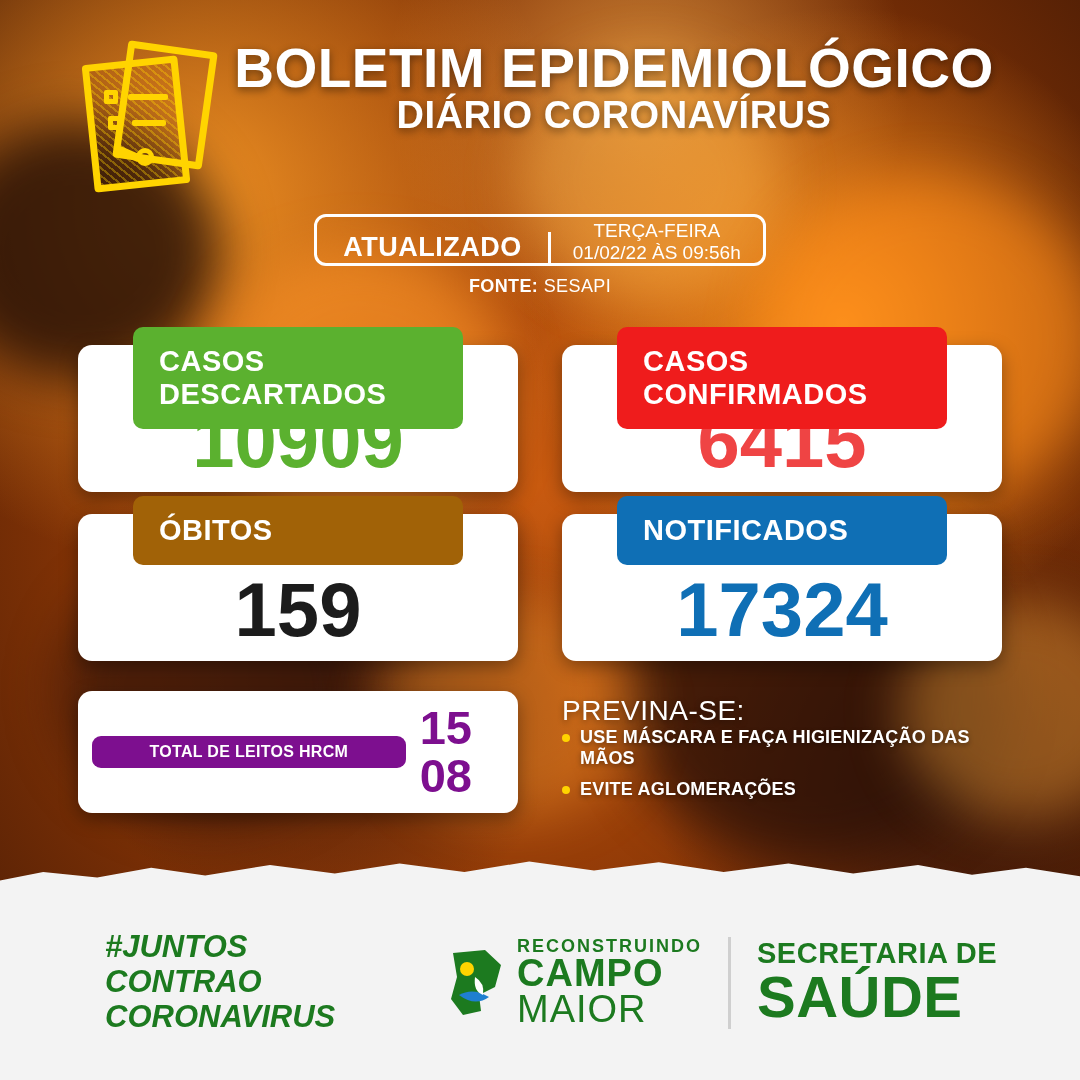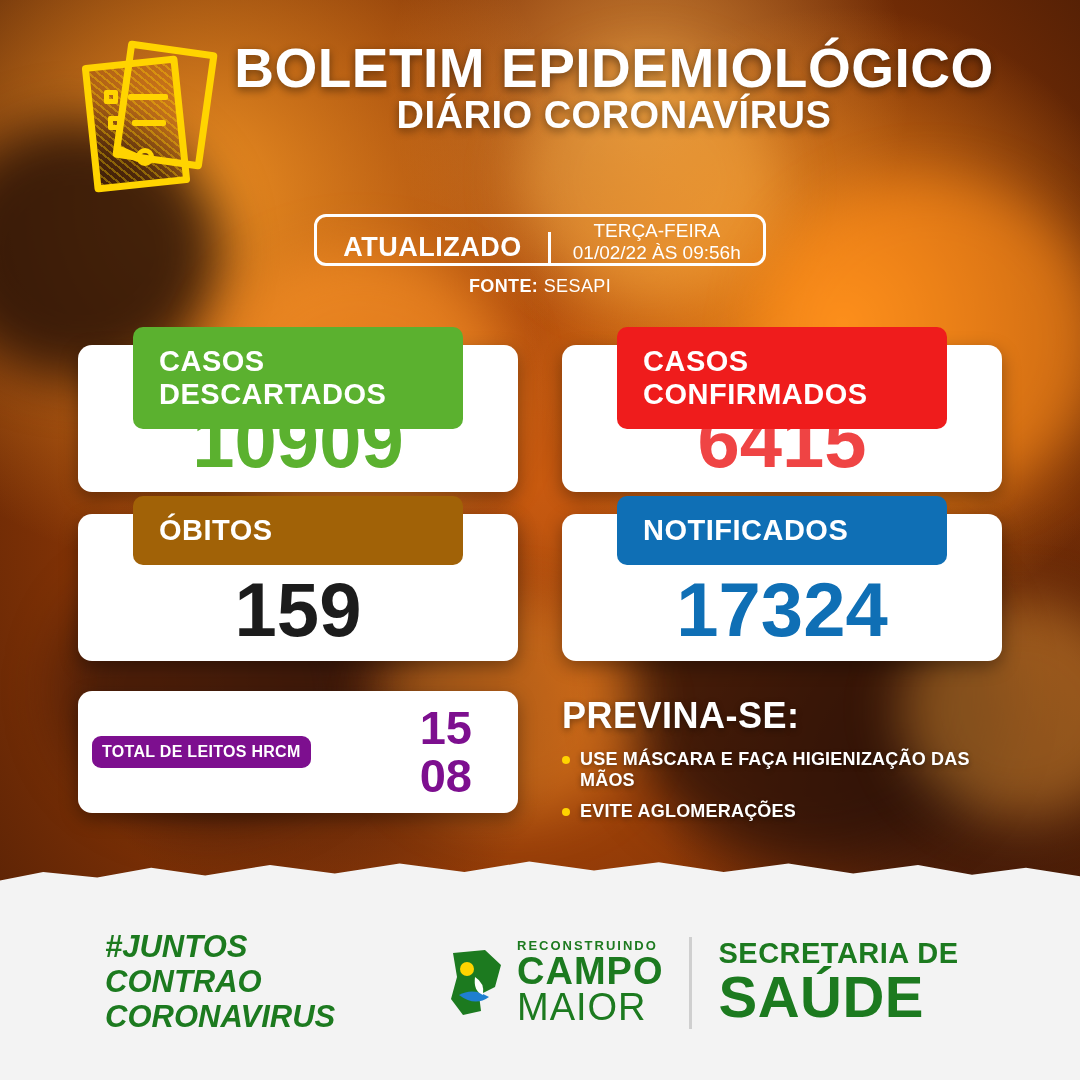--- a/index.html
+++ b/index.html
@@ -98,35 +98,35 @@
   .v-black { color: #1c1c1c; }
   .v-blue  { color: #0f6fb5; }
 
   
   .bottom-row { display: flex; gap: 44px; margin-top: 30px; }
   .leitos-card {
     width: 440px; height: 122px; background: #ffffff; border-radius: 14px;
     box-shadow: 0 6px 18px rgba(0,0,0,.35);
     display: flex; align-items: center; padding: 10px 20px 10px 14px; gap: 14px;
   }
-  .leitos-left { display: flex; flex-direction: row; gap: 9px; flex: 1 1 auto; }
+  .leitos-left { display: flex; flex-direction: column; gap: 9px; flex: 1 1 auto; }
   .leito-pill {
     background: #7d0f8f; color: #ffffff; font-weight: bold; font-size: 16px;
     border-radius: 9px; padding: 8px 10px; text-align: center; line-height: 1.05;
     letter-spacing: .3px;
   }
   .leito-pill.tall { padding: 4px 10px; }
   .leitos-right { display: flex; flex-direction: column; align-items: center; gap: 0px; padding-right: 26px; }
   .leito-num { color: #7d0f8f; font-weight: bold; font-size: 47px; line-height: 1.02; }
 
   
   .previna { width: 440px; padding-top: 4px; }
   .previna h3 {
-    color: #ffffff; font-size: 36px; font-weight: bold; letter-spacing: .5px;
-    text-shadow: 0 2px 6px rgba(0,0,0,.4); margin-bottom: 12px;
+    color: #ffffff; font-size: 28px; font-weight: normal; letter-spacing: .5px;
+    text-shadow: 0 2px 6px rgba(0,0,0,.4); margin-bottom: 0;
   }
   .previna ul { list-style: none; }
   .previna li {
     position: relative; color: #ffffff; font-size: 18px; font-weight: bold;
     padding-left: 18px; margin-bottom: 10px; letter-spacing: .2px;
     text-shadow: 0 2px 5px rgba(0,0,0,.4);
   }
   .previna li:before {
     content: ""; position: absolute; left: 0; top: 7px; width: 8px; height: 8px;
     border-radius: 50%; background: #ffd400;
@@ -144,21 +144,21 @@
   .footer { position: absolute; left: 0; bottom: 0; width: 1080px; height: 195px;
     display: flex; align-items: center; }
   .hash {
     color: #1c7a1f; font-weight: bold; font-style: italic; font-size: 31px; line-height: 1.12;
     margin-left: 105px; width: 330px;
   }
   .logos { display: flex; align-items: center; gap: 26px; margin-left: 10px; }
   .cm-logo { display: flex; align-items: center; gap: 10px; }
   .cm-mark { width: 62px; height: 72px; position: relative; }
   .cm-text { line-height: .95; }
-  .cm-recon { font-size: 13px; letter-spacing: 2px; color: #1c7a1f; font-weight: bold; }
+  .cm-recon { font-size: 18px; letter-spacing: 2px; color: #1c7a1f; font-weight: bold; }
   .cm-campo { font-size: 38px; color: #1c7a1f; font-weight: bold; letter-spacing: 1px; }
   .cm-maior { font-size: 38px; color: #1c7a1f; font-weight: normal; letter-spacing: 1px; }
   .divider { width: 3px; height: 92px; background: #cfcfcf; }
   .sec { line-height: 1.0; }
   .sec-1 { font-size: 29px; color: #1c7a1f; font-weight: bold; letter-spacing: .5px; }
   .sec-2 { font-size: 58px; color: #1c7a1f; font-weight: bold; letter-spacing: .5px; }
 </style>
 </head>
 <body>
 

